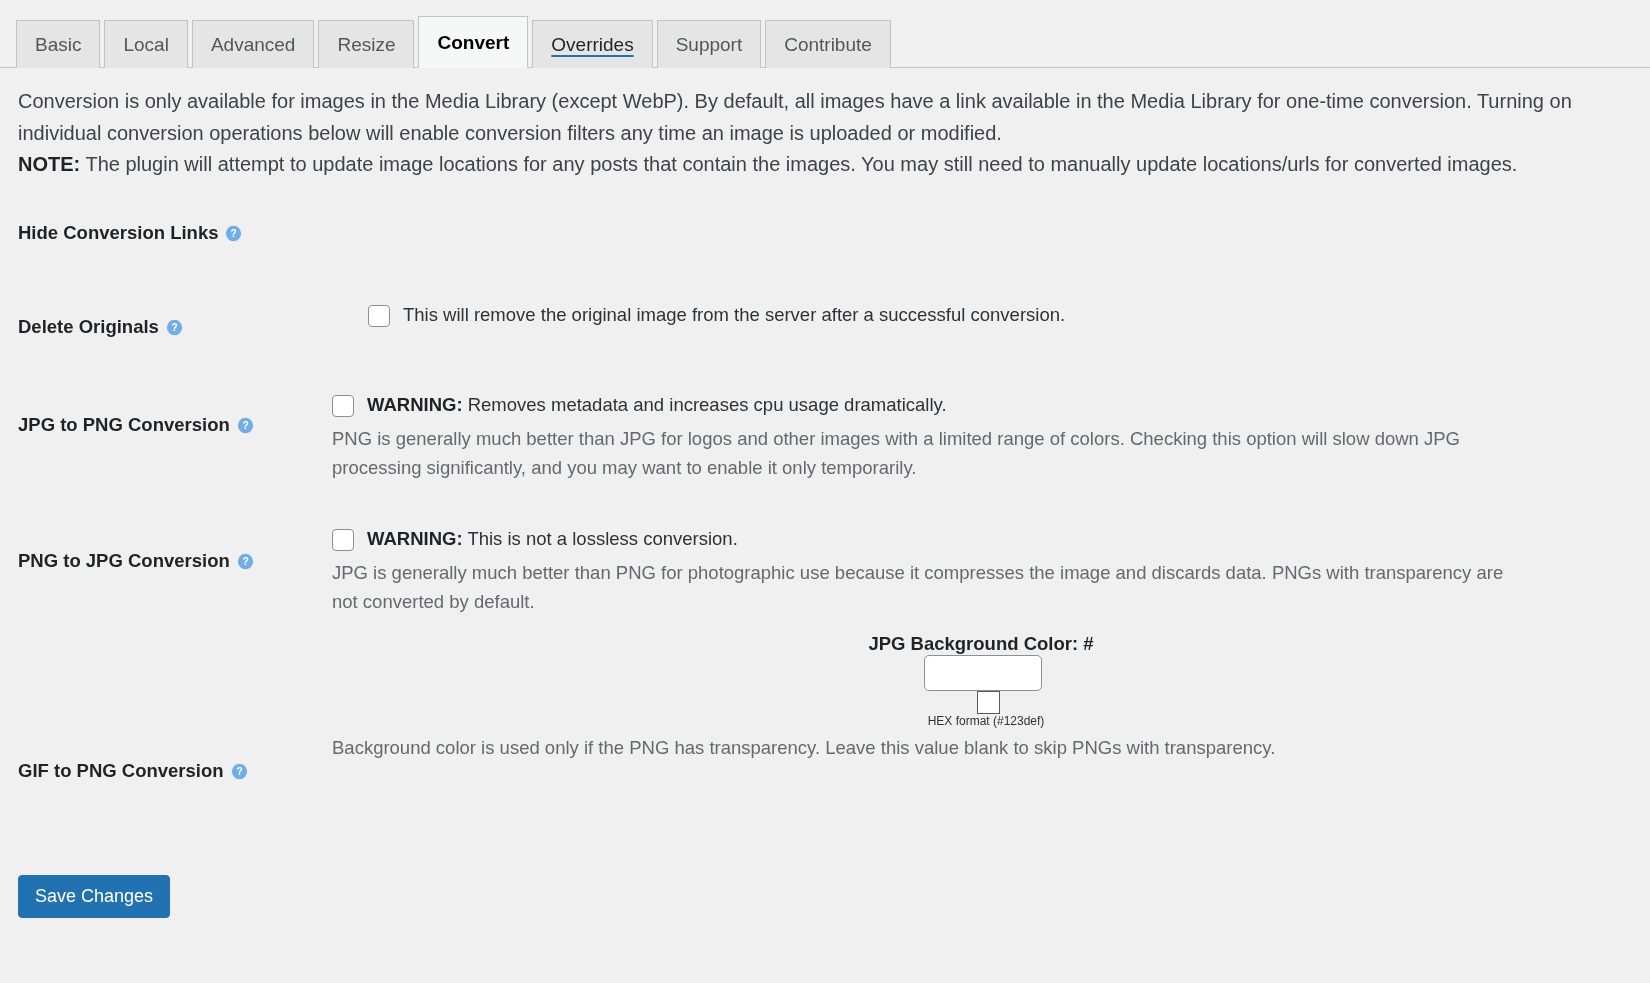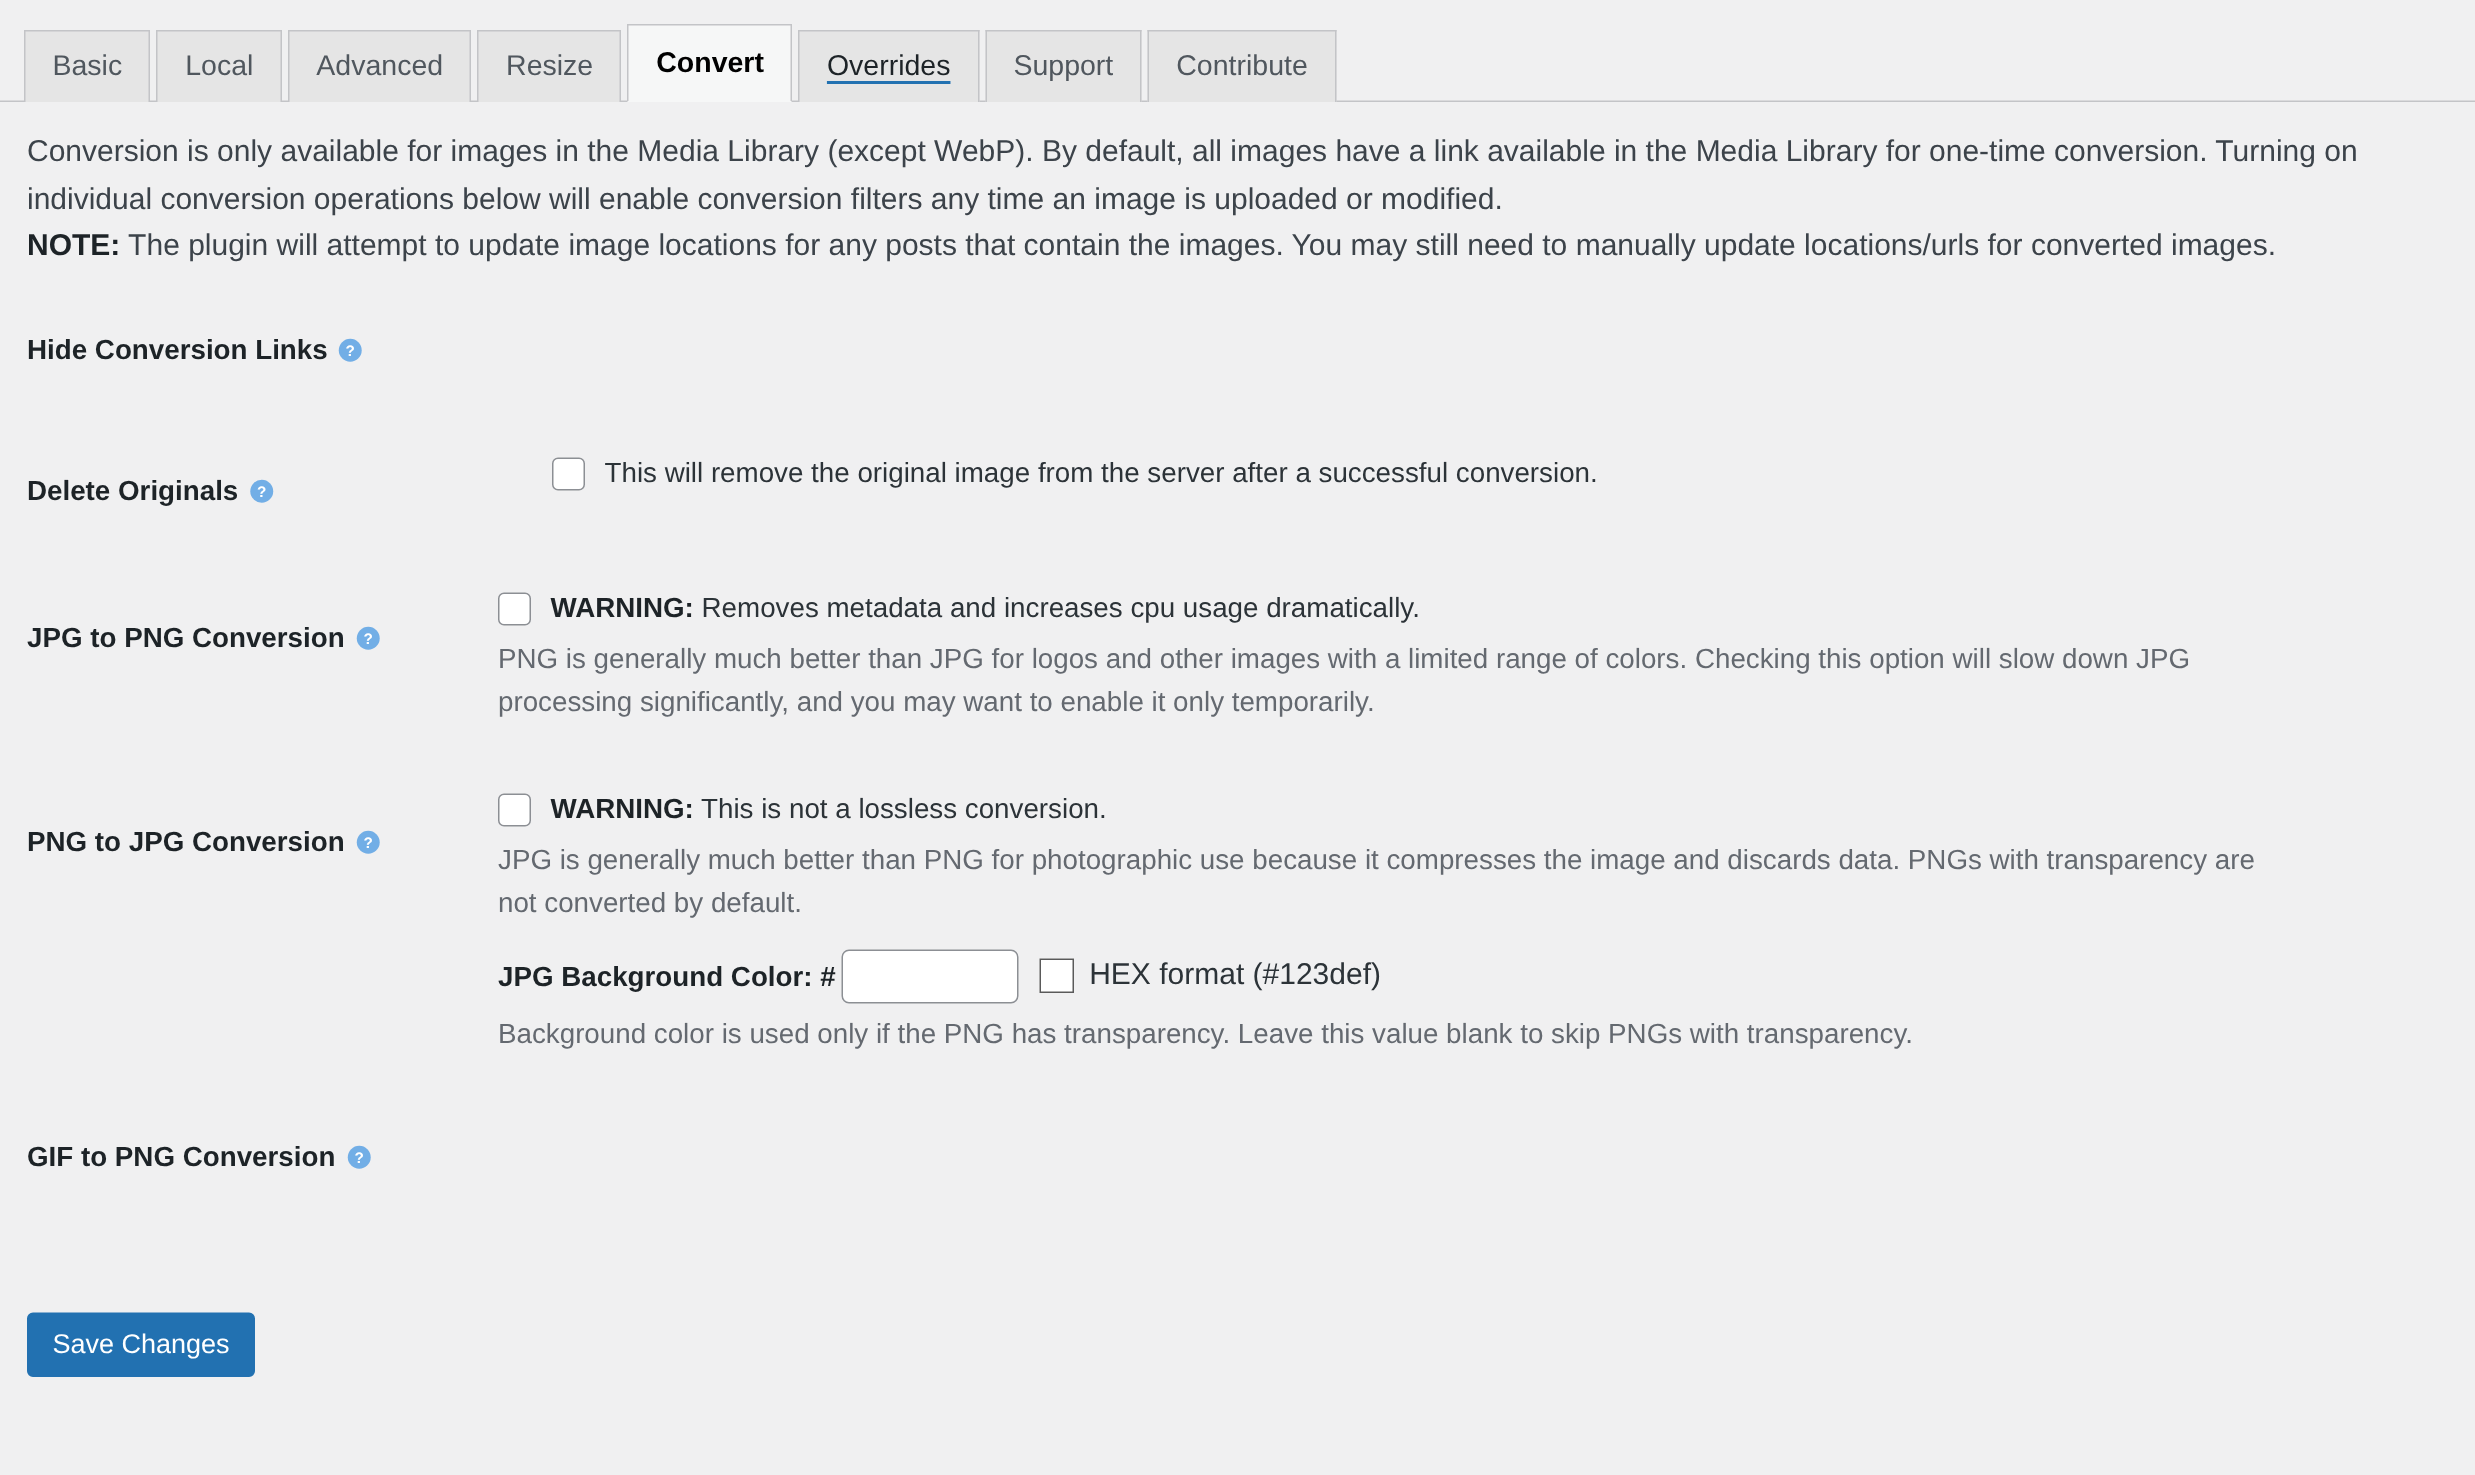--- a/index.html
+++ b/index.html
@@ -158,20 +158,21 @@
     margin-left: 0;
     max-width: 1190px;
   }
 
   
   .bgcolor-line {
     display: flex;
     align-items: center;
     margin-top: 16px;
     gap: 0;
+    flex-direction: column;
   }
   .bgcolor-label {
     font-size: 18.5px;
     font-weight: bold;
     color: #1d2327;
     white-space: nowrap;
   }
   .hex-input {
     width: 118px;
     height: 36px;
@@ -189,21 +190,21 @@
   .color-swatch {
     width: 23px;
     height: 23px;
     box-sizing: border-box;
     background: #fff;
     border: 1px solid #5a5a5a;
     margin-left: 14px;
     cursor: pointer;
   }
   .hex-hint {
-    font-size: 20px;
+    font-size: 12px;
     color: #2c3338;
     margin-left: 10px;
     white-space: nowrap;
   }
 
   
   .submit-area {
     padding: 24px 0 0 18px;
   }
   .save-btn {

